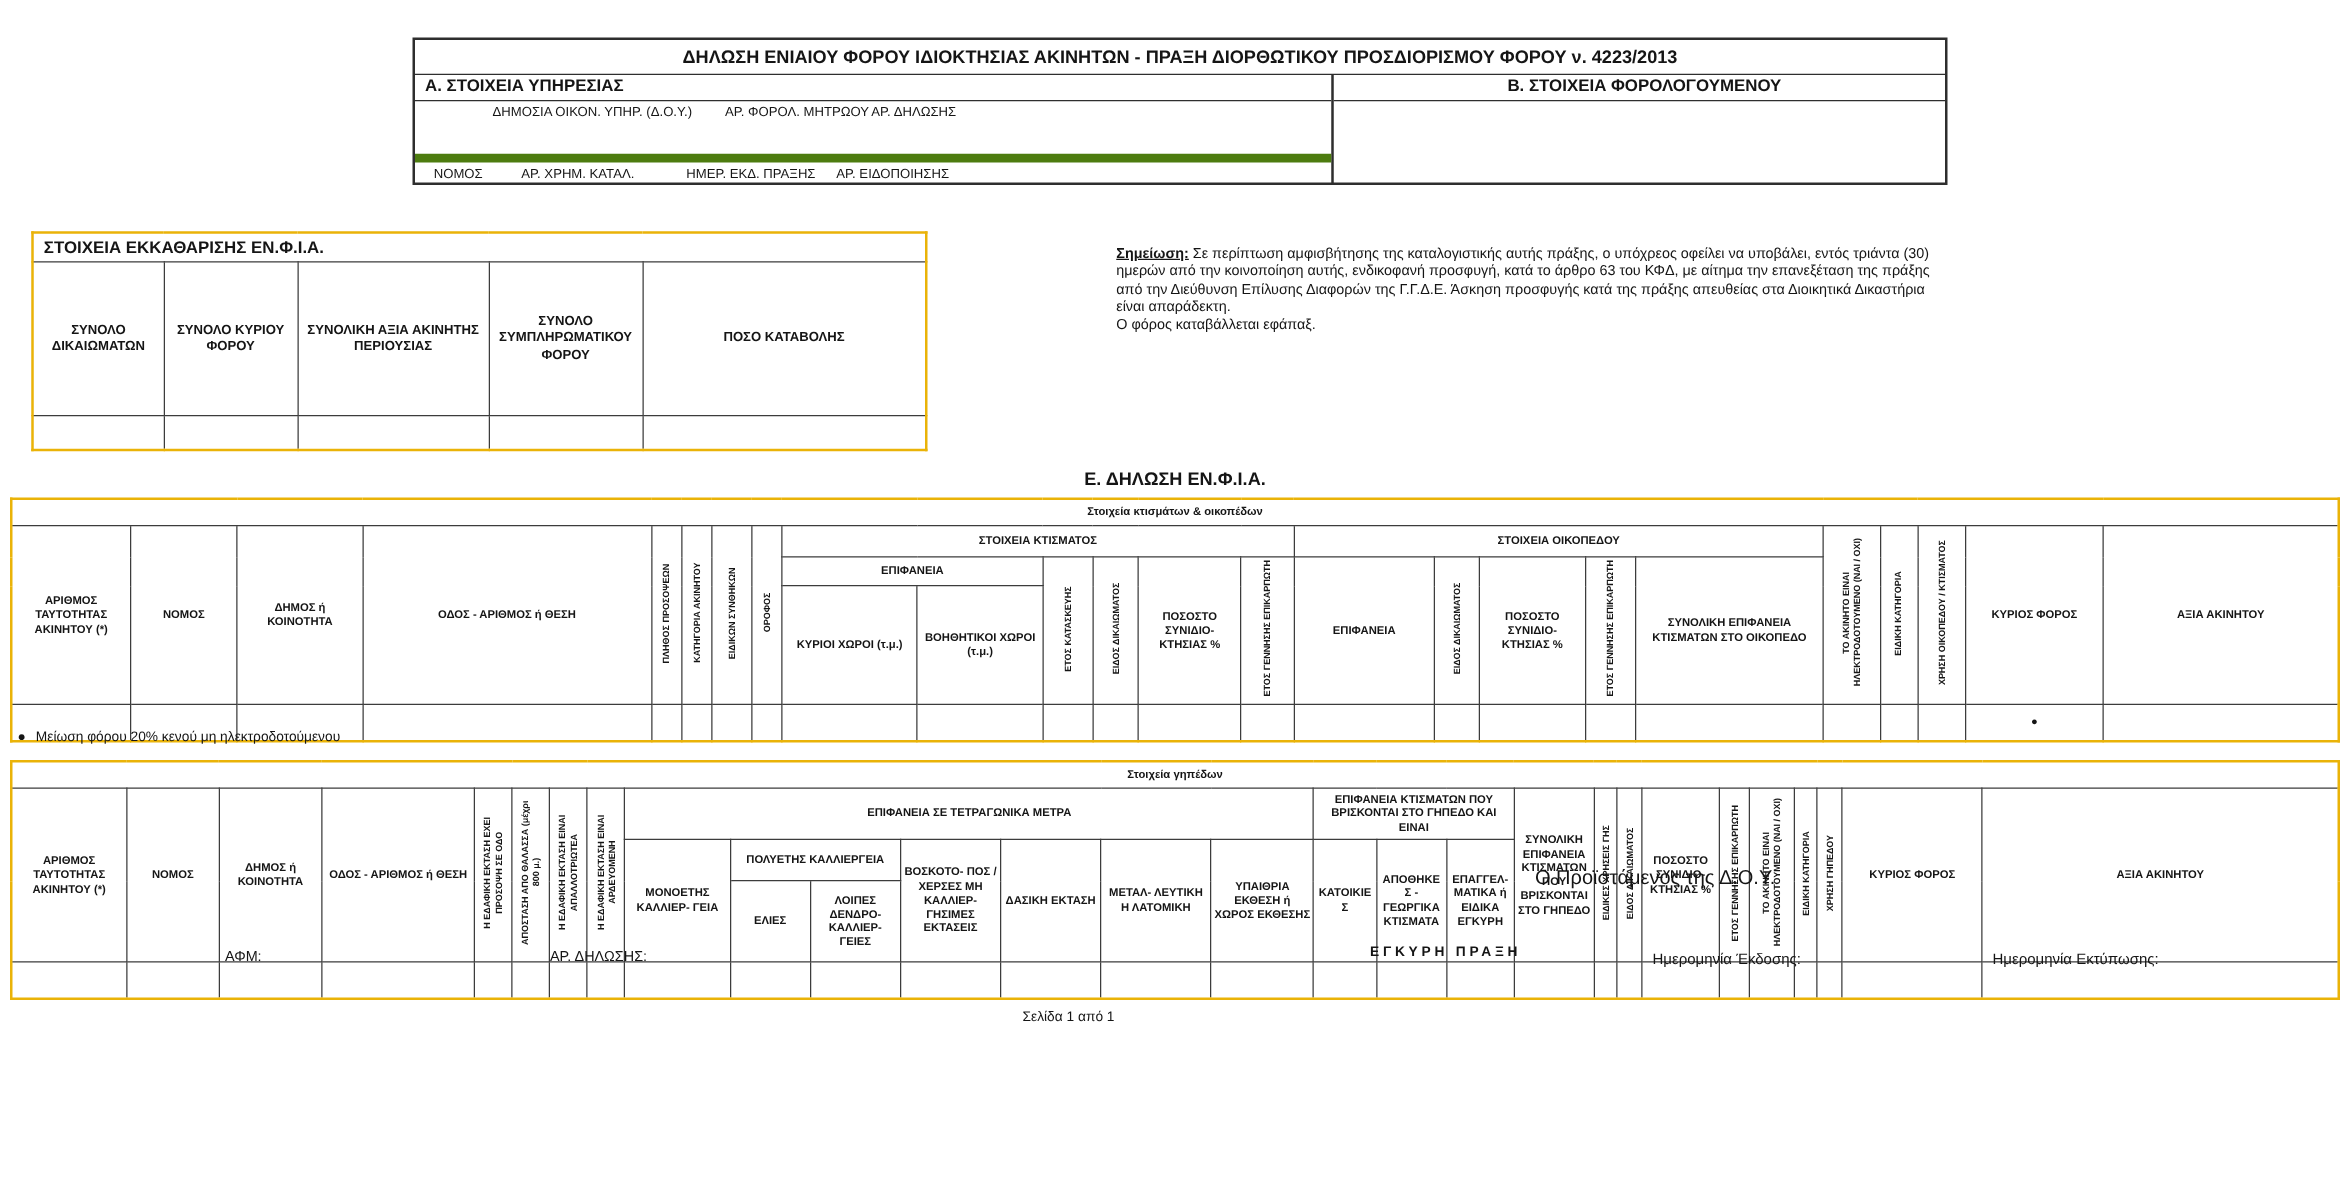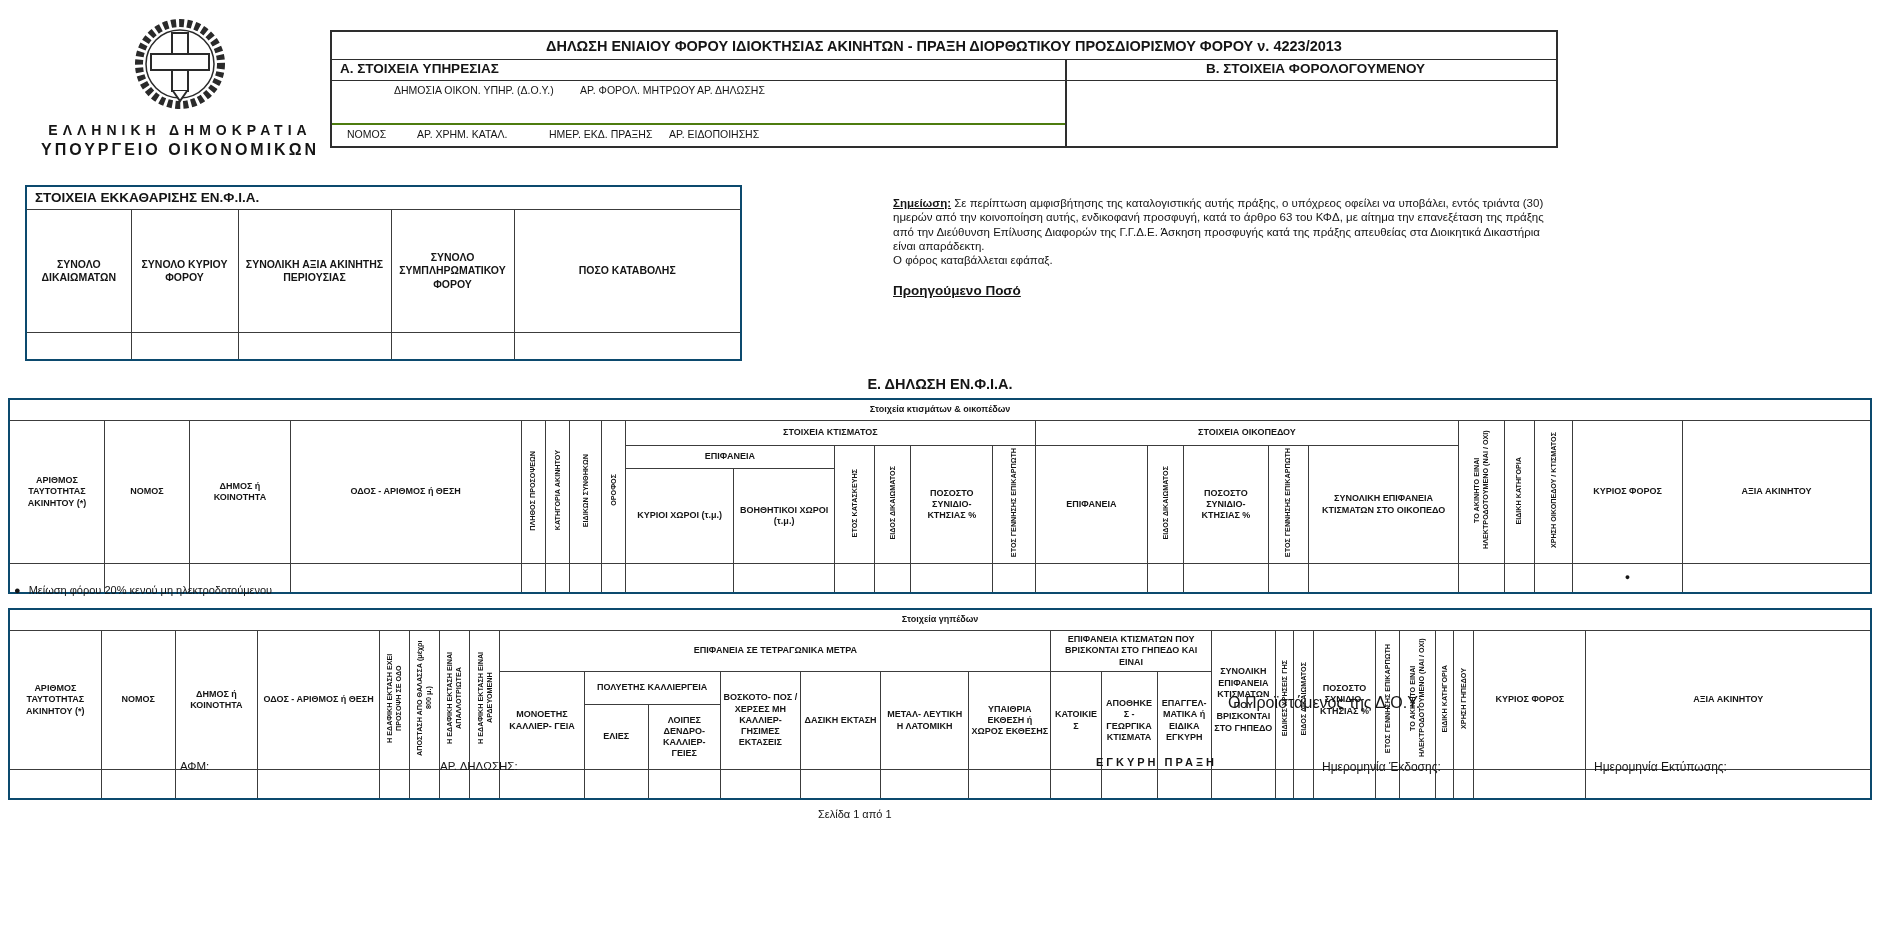--- a/index.html
+++ b/index.html
@@ -11,26 +11,26 @@
   .republic{margin-top:4px;font-size:14px;font-weight:bold;letter-spacing:5px;white-space:nowrap;}
   .ministry{margin-top:3px;font-size:16px;font-weight:bold;letter-spacing:3px;white-space:nowrap;}
   
   .header-box{position:absolute;left:330px;top:30px;width:1228px;height:118px;border:2px solid #2e2e2e;box-sizing:border-box;}
   .hb-title{height:27px;border-bottom:1px solid #2e2e2e;display:flex;align-items:center;justify-content:center;
             font-weight:bold;font-size:14.5px;}
   .hb-cols{display:flex;height:87px;}
   .col-a{width:735px;border-right:2px solid #2e2e2e;box-sizing:border-box;position:relative;}
   .col-b{flex:1;position:relative;text-align:center;}
   .sec-title{height:19px;border-bottom:1px solid #2e2e2e;font-weight:bold;font-size:13.5px;padding:1px 0 0 8px;}
-  .a-row1{position:relative;height:42px;border-bottom:2px solid #4d7c0f;}
+  .a-row1{position:relative;height:42px;border-bottom:7px solid #4d7c0f;}
   .a-row2{position:relative;height:24px;}
   .flabel{position:absolute;top:3px;font-size:10.5px;white-space:nowrap;}
   
   table{border-collapse:collapse;table-layout:fixed;}
-  .grid{border:2px solid #0c4a6e;}
+  .grid{border:2px solid #eab308;}
   .grid th,.grid td{border:1px solid #3c3c3c;text-align:center;vertical-align:middle;
                     padding:1px 2px;font-weight:bold;font-size:9px;line-height:1.25;
                     overflow:hidden;word-wrap:break-word;}
   .settle{position:absolute;left:25px;top:185px;width:715px;}
   .settle .tbl-title{ text-align:left;font-size:13.5px;padding:2px 8px;height:18px;}
   .settle th{font-size:10.5px;height:120px;}
   .settle .empty-row td{height:24px;}
   
   .note{position:absolute;left:893px;top:196px;width:668px;font-size:11.5px;line-height:1.24;text-align:left;}
   .note .nb{font-weight:bold;text-decoration:underline;}
@@ -63,34 +63,20 @@
   .f-page{left:818px;font-size:11px;margin-top:48px;}
   .f-valid{left:1096px;top:756px;font-size:11px;font-weight:bold;letter-spacing:3px;}
   .f-issue{left:1322px;font-size:12px;}
   .f-print{left:1594px;font-size:12px;}
 </style>
 </head>
 <body>
 
 <div class="page">
 
-  <div class="emblem-block">
-    <span>
-      <svg width="96" height="100" viewBox="0 0 96 100">
-        <circle cx="48" cy="46" r="41" fill="none" stroke="#2a2a2a" stroke-width="8" stroke-dasharray="5 3"></circle>
-        <circle cx="48" cy="46" r="34" fill="#ffffff" stroke="#2a2a2a" stroke-width="1.5"></circle>
-        <rect x="40" y="15" width="16" height="58" fill="#ffffff" stroke="#2a2a2a" stroke-width="2"></rect>
-        <rect x="19" y="36" width="58" height="16" fill="#ffffff" stroke="#2a2a2a" stroke-width="2"></rect>
-        <rect x="41" y="37" width="14" height="14" fill="#ffffff"></rect>
-        <path d="M41 73 L48 83 L55 73" fill="#ffffff" stroke="#2a2a2a" stroke-width="2"></path>
-      </svg>
-    </span>
-    <div class="republic">ΕΛΛΗΝΙΚΗ ΔΗΜΟΚΡΑΤΙΑ</div>
-    <div class="ministry">ΥΠΟΥΡΓΕΙΟ ΟΙΚΟΝΟΜΙΚΩΝ</div>
-  </div>
 
   <div class="header-box">
     <div class="hb-title">ΔΗΛΩΣΗ ΕΝΙΑΙΟΥ ΦΟΡΟΥ ΙΔΙΟΚΤΗΣΙΑΣ ΑΚΙΝΗΤΩΝ - ΠΡΑΞΗ ΔΙΟΡΘΩΤΙΚΟΥ ΠΡΟΣΔΙΟΡΙΣΜΟΥ ΦΟΡΟΥ ν. 4223/2013</div>
     <div class="hb-cols">
       <div class="col-a">
         <div class="sec-title">Α. ΣΤΟΙΧΕΙΑ ΥΠΗΡΕΣΙΑΣ</div>
         <div class="a-row1">
           <span class="flabel" style="left:62px">ΔΗΜΟΣΙΑ ΟΙΚΟΝ. ΥΠΗΡ. (Δ.Ο.Υ.)</span>
           <span class="flabel" style="left:248px">ΑΡ. ΦΟΡΟΛ. ΜΗΤΡΩΟΥ</span>
           <span class="flabel" style="left:365px">ΑΡ. ΔΗΛΩΣΗΣ</span>
@@ -133,21 +119,20 @@
           <td></td>
           <td></td>
           <td></td>
     </tr>
   </tbody>
     </table>
 
   <div class="note">
     <div><span class="nb">Σημείωση:</span><span> Σε περίπτωση αμφισβήτησης της καταλογιστικής αυτής πράξης, ο υπόχρεος οφείλει να υποβάλει, εντός τριάντα (30) ημερών από την κοινοποίηση αυτής, ενδικοφανή προσφυγή, κατά το άρθρο 63 του ΚΦΔ, με αίτημα την επανεξέταση της πράξης από την Διεύθυνση Επίλυσης Διαφορών της Γ.Γ.Δ.Ε. Άσκηση προσφυγής κατά της πράξης απευθείας στα Διοικητικά Δικαστήρια είναι απαράδεκτη.</span></div>
     <div class="line2">Ο φόρος καταβάλλεται εφάπαξ.</div>
-    <div class="prev-amount">Προηγούμενο Ποσό</div>
   </div>
 
   <div class="e-title">Ε. ΔΗΛΩΣΗ ΕΝ.Φ.Ι.Α.</div>
 
   <table class="grid t1">
     <colgroup>
       <col style="width:95px">
         <col style="width:85px">
         <col style="width:100px">
         <col style="width:230px">

